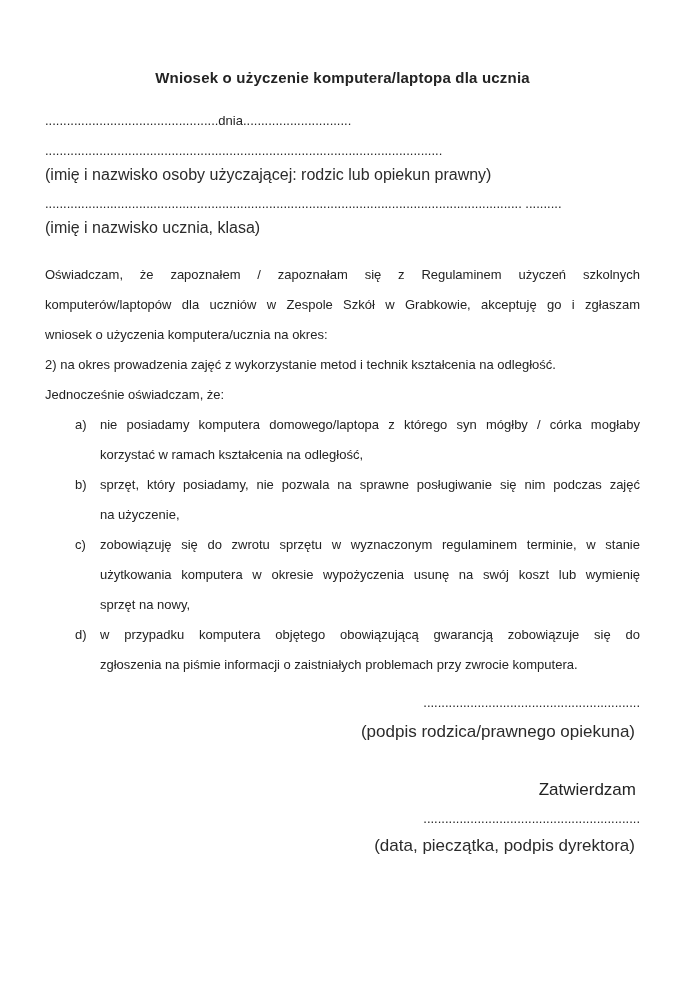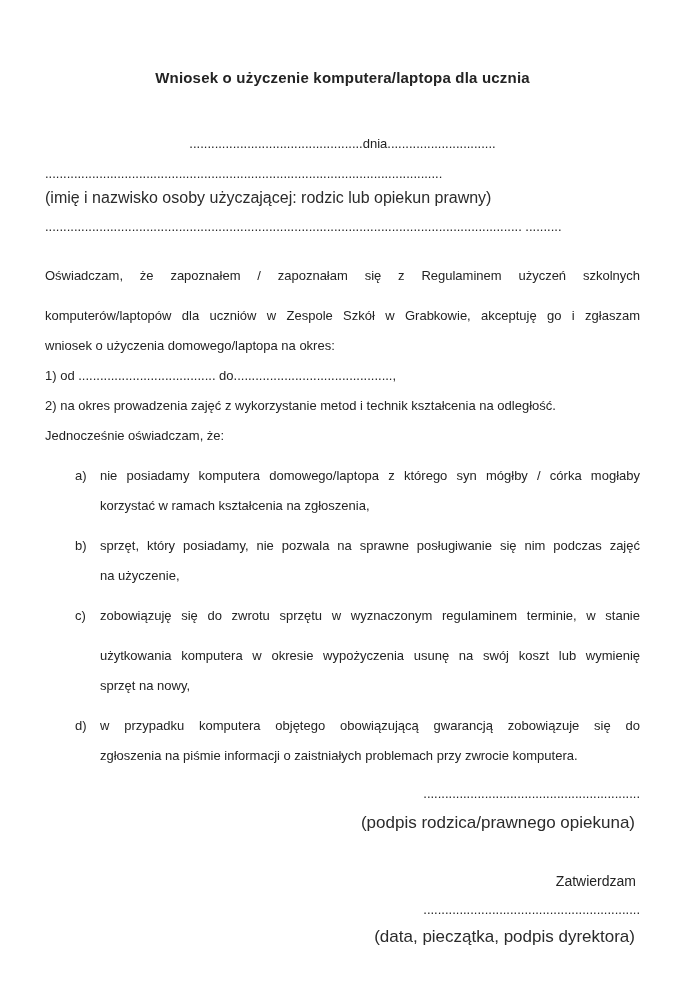--- a/index.html
+++ b/index.html
@@ -20,23 +20,23 @@
     overflow: hidden;
   }
   .title {
     text-align: center;
     font-weight: bold;
     font-size: 15px;
     line-height: 20px;
     letter-spacing: 0.2px;
   }
   .date-line {
-    margin-top: 47px;
+    margin-top: 24px;
     line-height: 18px;
-    text-align: center;
+    text-align: left;
     white-space: nowrap;
   }
   .dotline {
     line-height: 18px;
     white-space: nowrap;
     overflow: hidden;
   }
   .dotline.l1 { margin-top: 12px; }
   .dotline.l2 { margin-top: 13px; }
   .caption {
@@ -48,21 +48,20 @@
   .decl { margin-top: 25px; }
   .line {
     line-height: 30px;
     white-space: nowrap;
     overflow: hidden;
   }
   .jl {
     text-align: justify;
     text-align-last: justify;
     white-space: normal;
-    margin-top: 10px;
   }
   .item {
     position: relative;
     padding-left: 55px;
   }
   .item .marker {
     position: absolute;
     left: 30px;
     top: 0;
     line-height: 30px;
@@ -76,21 +75,21 @@
   .sig-caption {
     font-size: 17px;
     line-height: 16px;
     margin-top: 12px;
     text-align: right;
     padding-right: 5px;
     color: #2b2b2b;
   }
   .approve-block { margin-top: 38px; }
   .approve-title {
-    font-size: 14px;
+    font-size: 17px;
     line-height: 24px;
     text-align: right;
     padding-right: 4px;
     margin-top: 32px;
   }
   .approve-block .sig-dots { margin-top: 8px; }
   .approve-block .sig-caption { margin-top: 10px; }
 </style>
 </head>
 <body>
@@ -98,35 +97,35 @@
 <div class="page">
 
   <div class="title">Wniosek o użyczenie komputera/laptopa dla ucznia</div>
 
   <div class="date-line">................................................dnia..............................</div>
 
   <div class="dotline l1">..............................................................................................................</div>
   <div class="caption">(imię i nazwisko osoby użyczającej: rodzic lub opiekun prawny)</div>
 
   <div class="dotline l2">.................................................................................................................................... ..........</div>
+  <div class="caption">(imię i nazwisko ucznia, klasa)</div>
 
   <div class="decl">
     <div class="line jl">Oświadczam, że zapoznałem / zapoznałam się z Regulaminem użyczeń szkolnych</div>
     <div class="line jl">komputerów/laptopów dla uczniów w Zespole Szkół w Grabkowie, akceptuję go i zgłaszam</div>
-    <div class="line">wniosek o użyczenia domowego/laptopa na okres:</div>
+    <div class="line">wniosek o użyczenia komputera/ucznia na okres:</div>
   </div>
 
-  <div class="line">1) od ...................................... do............................................,</div>
   <div class="line">2) na okres prowadzenia zajęć z wykorzystanie metod i technik kształcenia na odległość.</div>
   <div class="line">Jednocześnie oświadczam, że:</div>
 
   <div class="item">
     <span class="marker">a)</span>
     <div class="line jl">nie posiadamy komputera domowego/laptopa z którego syn mógłby / córka mogłaby</div>
-    <div class="line">korzystać w ramach kształcenia na zgłoszenia,</div>
+    <div class="line">korzystać w ramach kształcenia na odległość,</div>
   </div>
 
   <div class="item">
     <span class="marker">b)</span>
     <div class="line jl">sprzęt, który posiadamy, nie pozwala na sprawne posługiwanie się nim podczas zajęć</div>
     <div class="line">na użyczenie,</div>
   </div>
 
   <div class="item">
     <span class="marker">c)</span>

